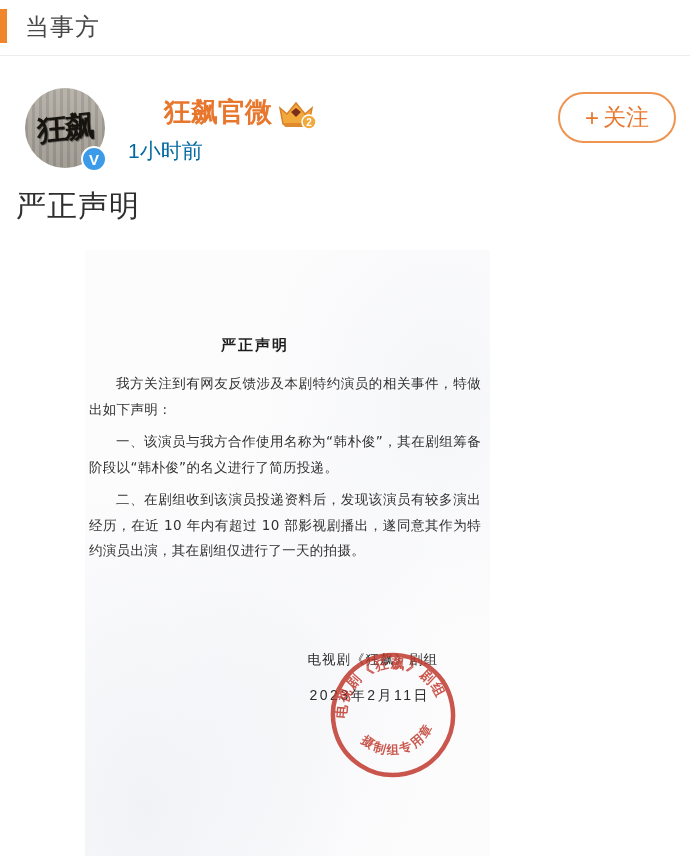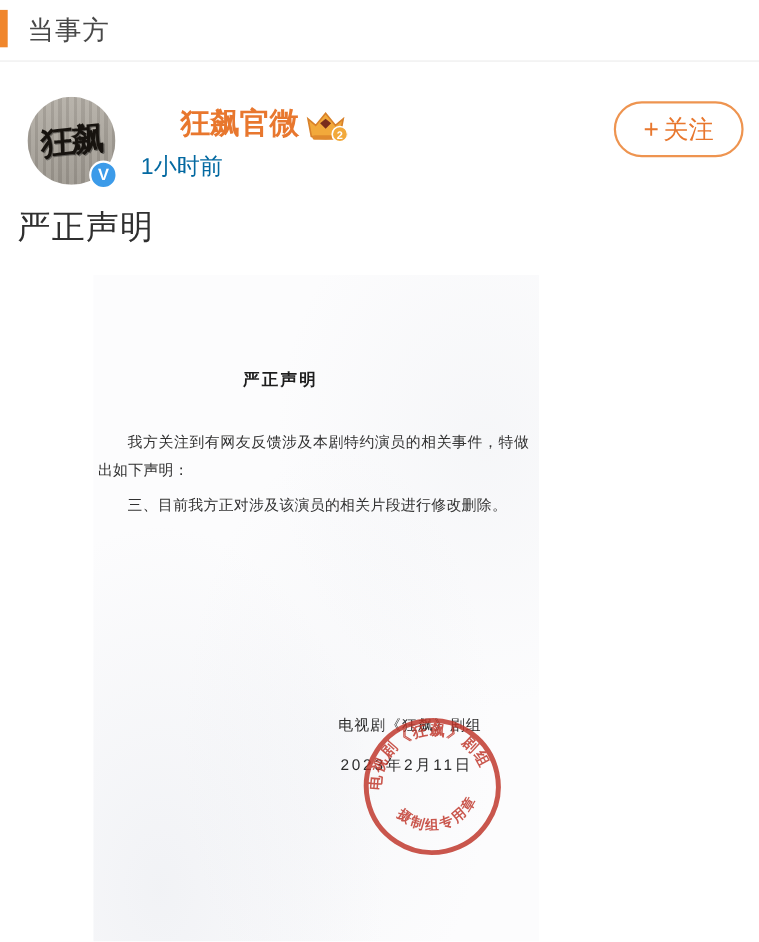--- a/index.html
+++ b/index.html
@@ -64,21 +64,21 @@
   }
   .doc-content {
     position:absolute; left:4px; top:0; width:392px;
     font-family:"DejaVu Sans","Liberation Sans",sans-serif;
     color:#313131;
   }
   .doc-title {
     margin-top:86px; text-align:center; padding-right:60px;
     font-size:15px; font-weight:bold; letter-spacing:2px; color:#1d1d1d;
   }
-  .doc-paras { margin-top:35px; }
+  .doc-paras { margin-top:16px; }
   .doc-paras p {
     margin:0 0 7px 0; text-indent:2em;
     font-size:13.5px; line-height:25.5px; letter-spacing:0.3px;
     text-align:justify;
   }
   .doc-sign {
     position:absolute; top:401px; right:52px;
     font-size:13.5px; letter-spacing:1px; color:#2b2b2b;
   }
   .doc-date {
@@ -122,21 +122,22 @@
   <span>关注</span>
 </button>
 
 <div class="post-title">严正声明</div>
 
 <div class="photo">
   <div class="doc-content">
     <div class="doc-title">严正声明</div>
     <div class="doc-paras">
       <p>我方关注到有网友反馈涉及本剧特约演员的相关事件，特做出如下声明：</p>
-      <p>三、目前我方正对涉及该演员的相关片段进行修改删除。</p>
+      <p>一、该演员与我方合作使用名称为“韩朴俊”，其在剧组筹备阶段以“韩朴俊”的名义进行了简历投递。</p>
+      <p>二、在剧组收到该演员投递资料后，发现该演员有较多演出经历，在近 10 年内有超过 10 部影视剧播出，遂同意其作为特约演员出演，其在剧组仅进行了一天的拍摄。</p>
     </div>
   </div>
   <div class="doc-sign">电视剧《狂飙》剧组</div>
   <div class="doc-date">2023年2月11日</div>
 
   <svg class="stamp" viewBox="0 0 130 130">
     <circle cx="65" cy="65" r="60" fill="none" stroke="#bf3327" stroke-width="4.5"></circle>
     <defs>
       <path id="arcTop" d="M 18 65 A 47 47 0 1 1 112 65" fill="none"></path>
       <path id="arcBottom" d="M 23 73 A 44 44 0 0 0 107 73" fill="none"></path>

